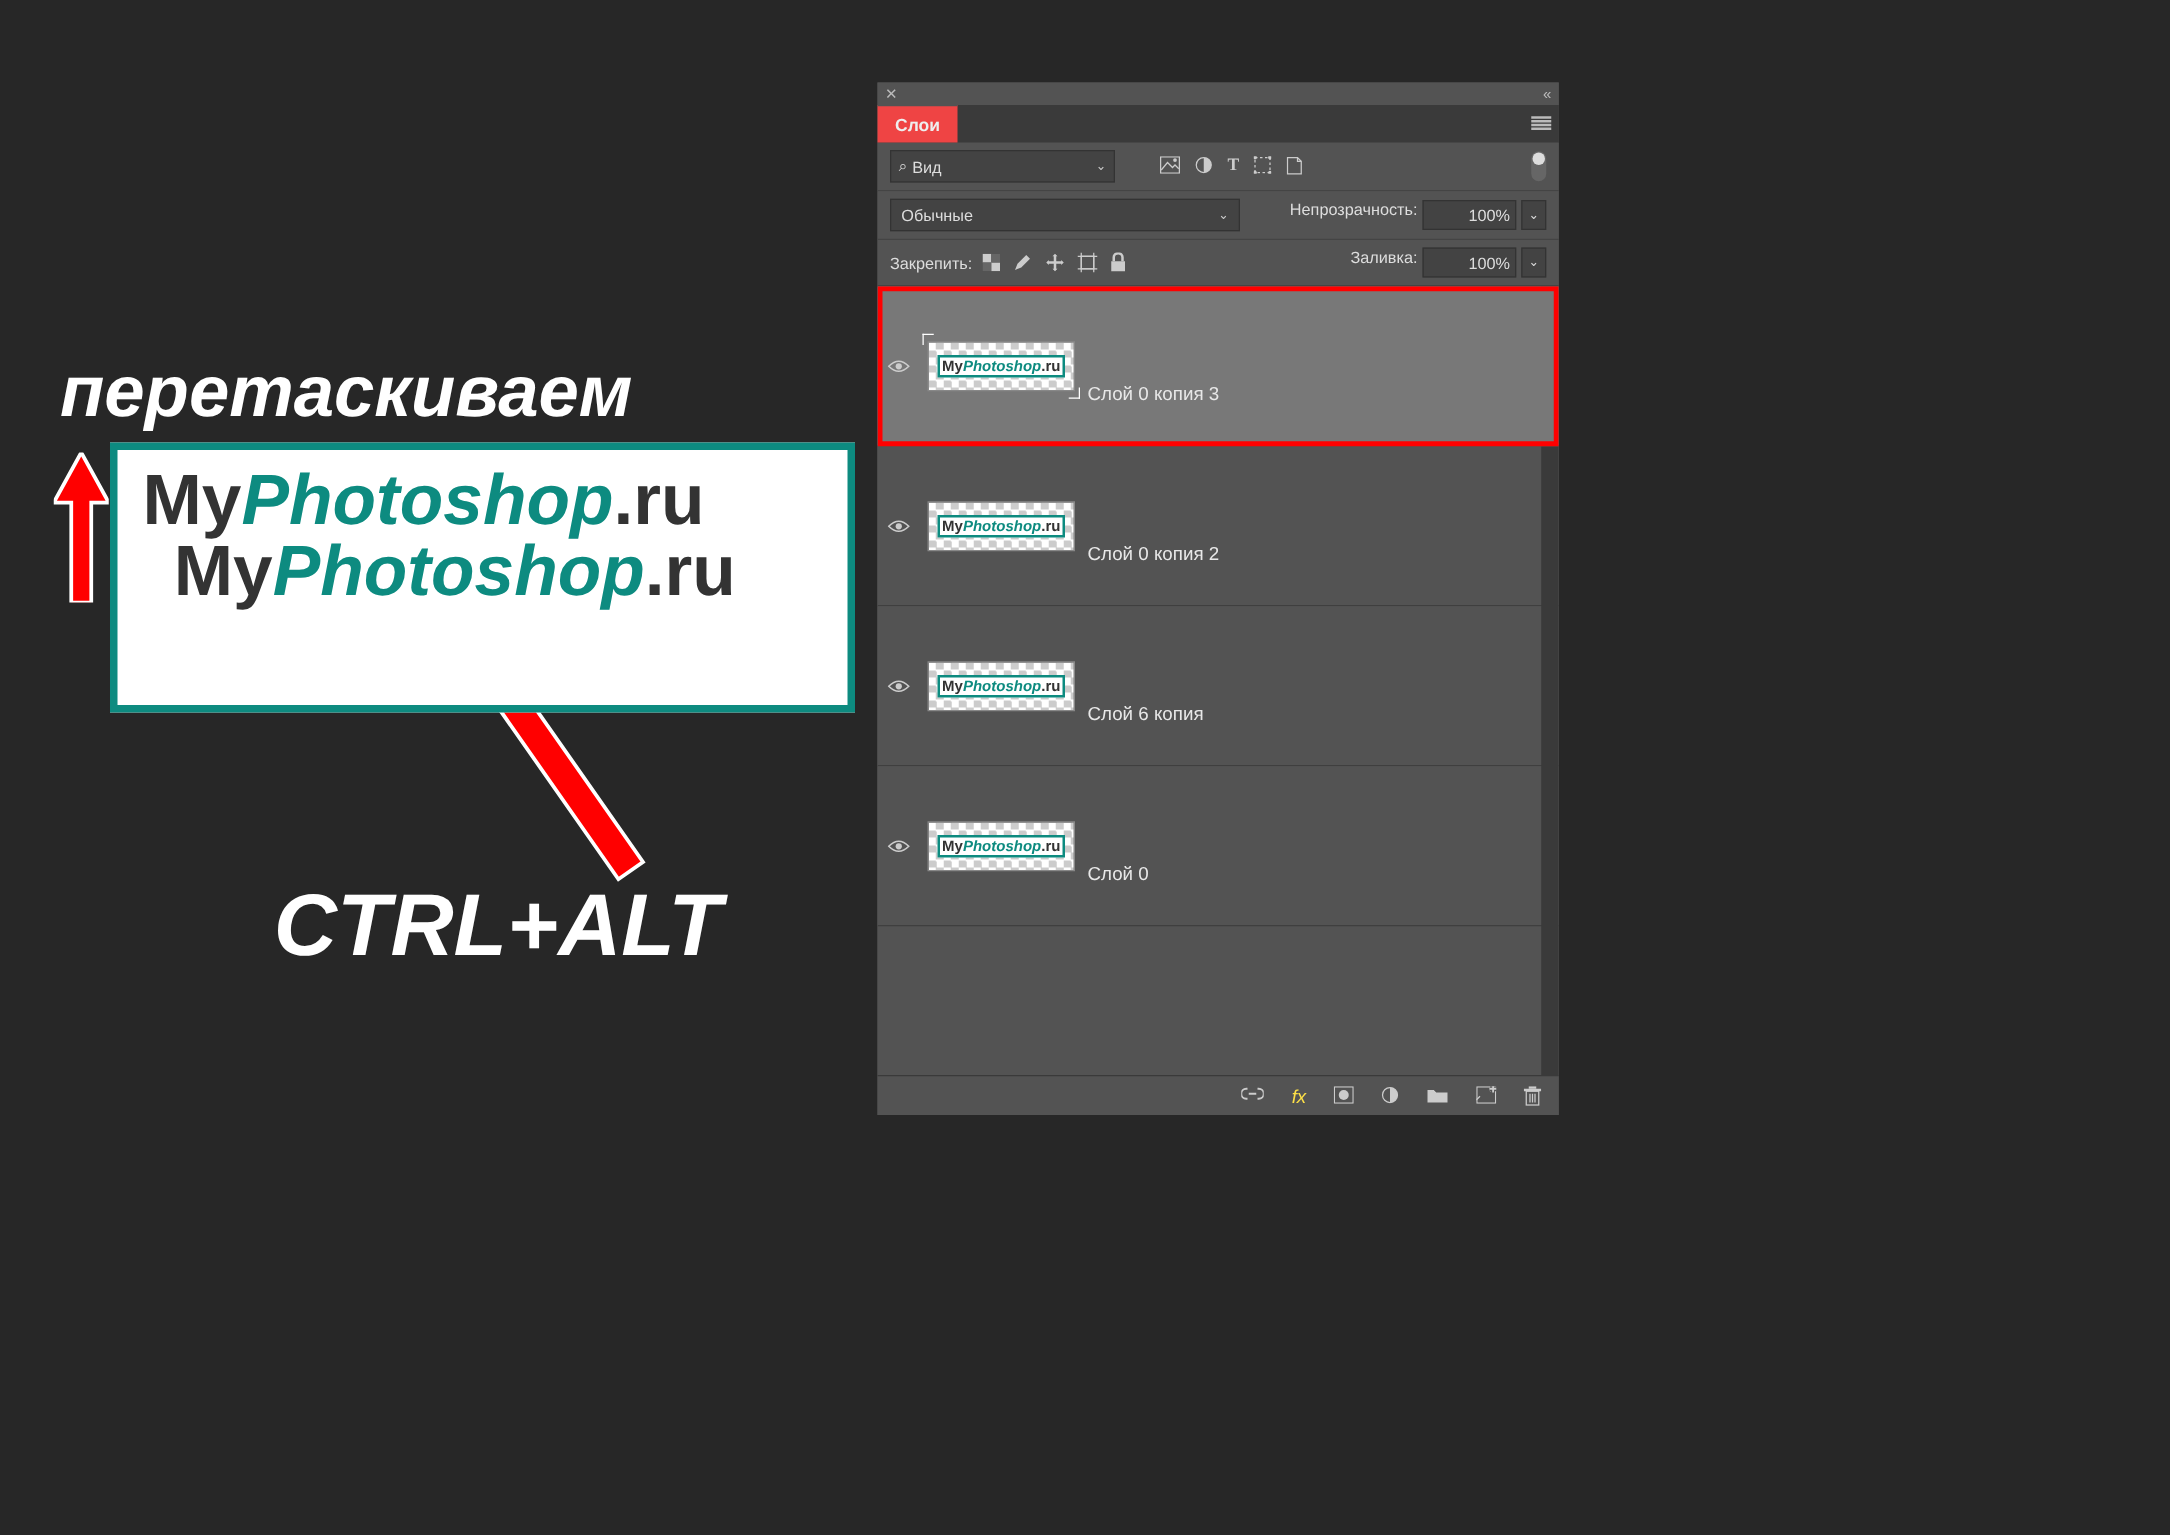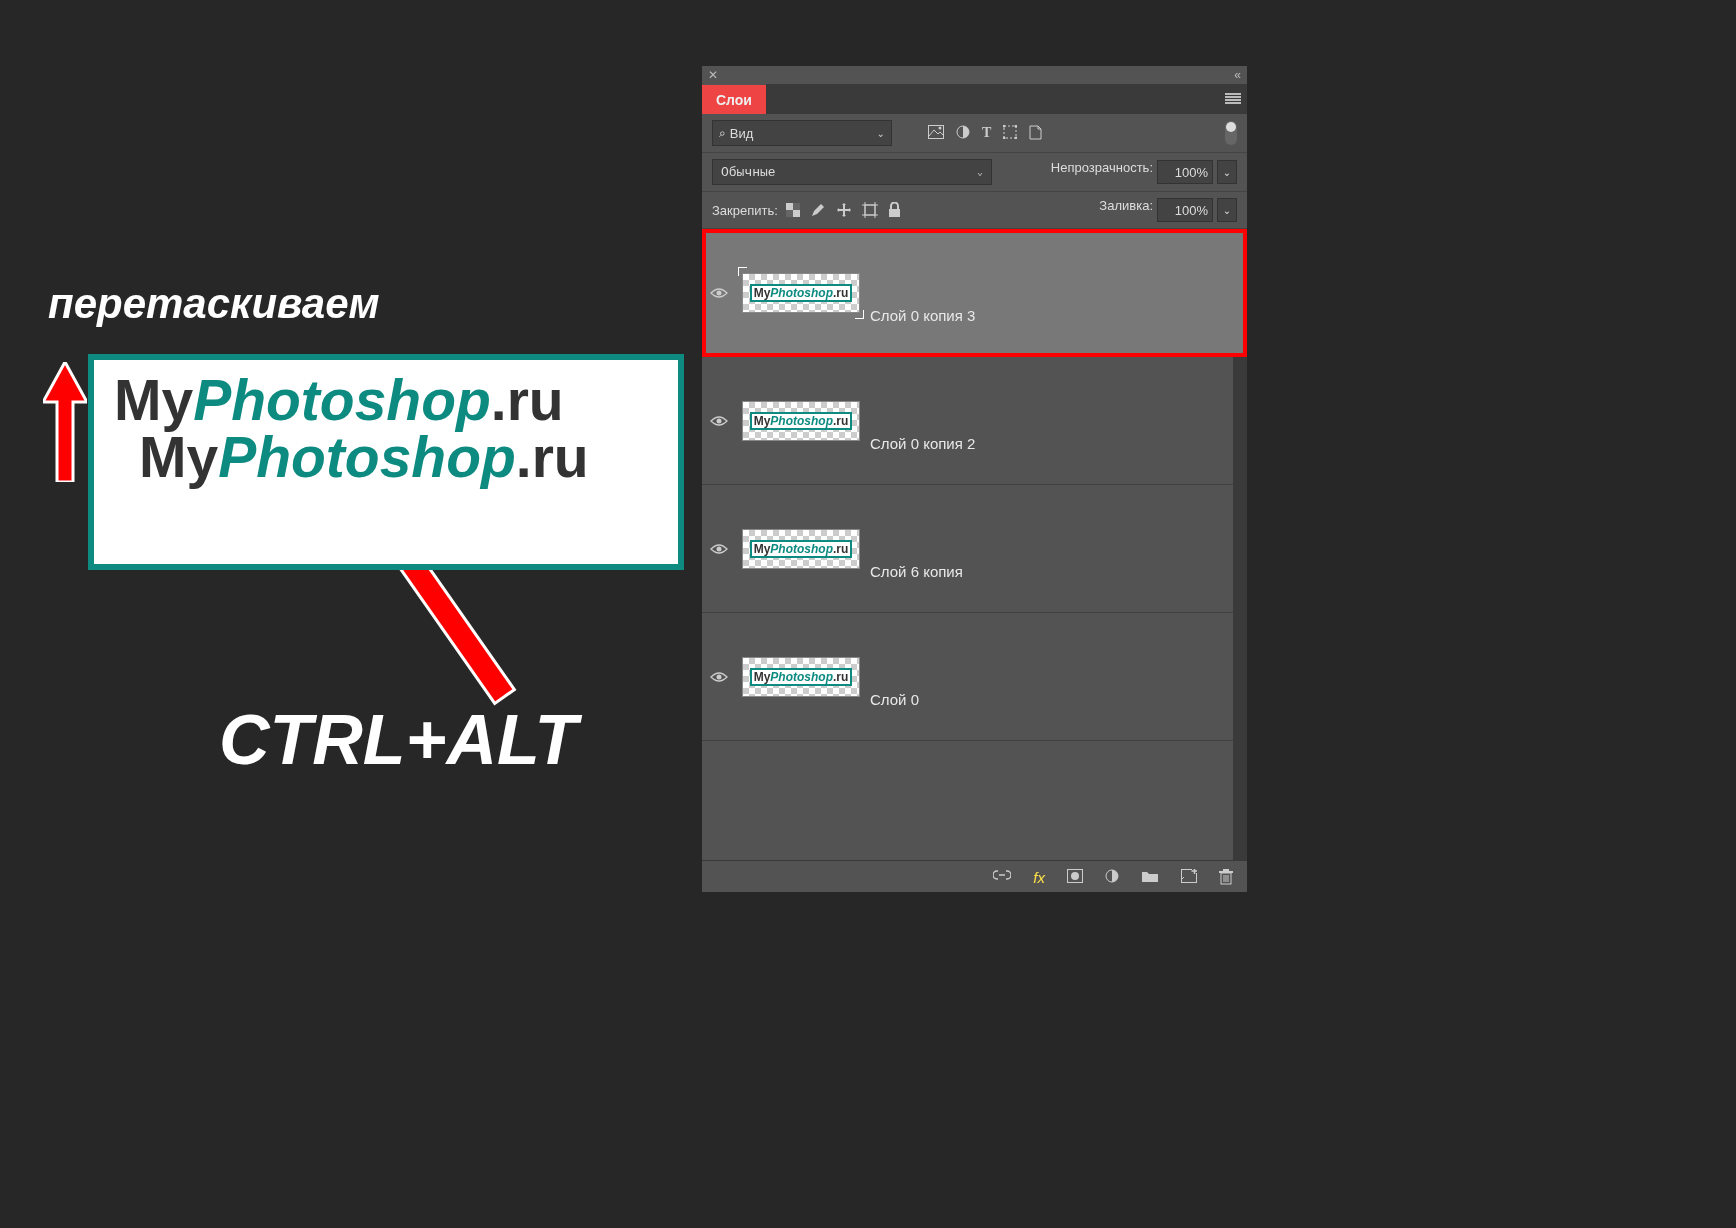--- a/index.html
+++ b/index.html
@@ -10,21 +10,21 @@
     font-family: Arial, Helvetica, sans-serif;
     position: relative;
     overflow: hidden;
   }
 
   
   .anno-text-1 {
     position: absolute;
     left: 48px; top: 280px;
     color: #fff;
-    font-size: 42px;
+    font-size: 58px;
     font-weight: 700;
     font-style: italic;
   }
   .anno-text-2 {
     position: absolute;
     left: 219px; top: 700px;
     color: #fff;
     font-size: 70px;
     font-weight: 700;
     font-style: italic;
@@ -146,27 +146,26 @@
   .toggle::after {
     content:""; position:absolute; top:1px; left:1px;
     width:10px; height:10px; border-radius:50%; background:#ddd;
   }
 
   .blend-select {
     display:flex; align-items:center;
     background:#434343; border:1px solid #333;
     height:26px; width: 280px; padding:0 8px;
     cursor:pointer;
-    font-family:Liberation Mono, monospace;
   }
   .opacity-group { margin-left:auto; display:flex; align-items:flex-start; gap:4px; }
   .pct-field {
     display:flex; align-items:center;
     background:#434343; border:1px solid #333;
-    height:24px; width: 56px; padding:0 4px;
+    height:24px; width: 75px; padding:0 4px;
     justify-content: flex-end;
   }
   .chev-down-sm {
     width:20px; height:24px;
     background:#434343; border:1px solid #333;
     display:flex; align-items:center; justify-content:center;
     cursor:pointer;
     font-size:10px;
   }
 

